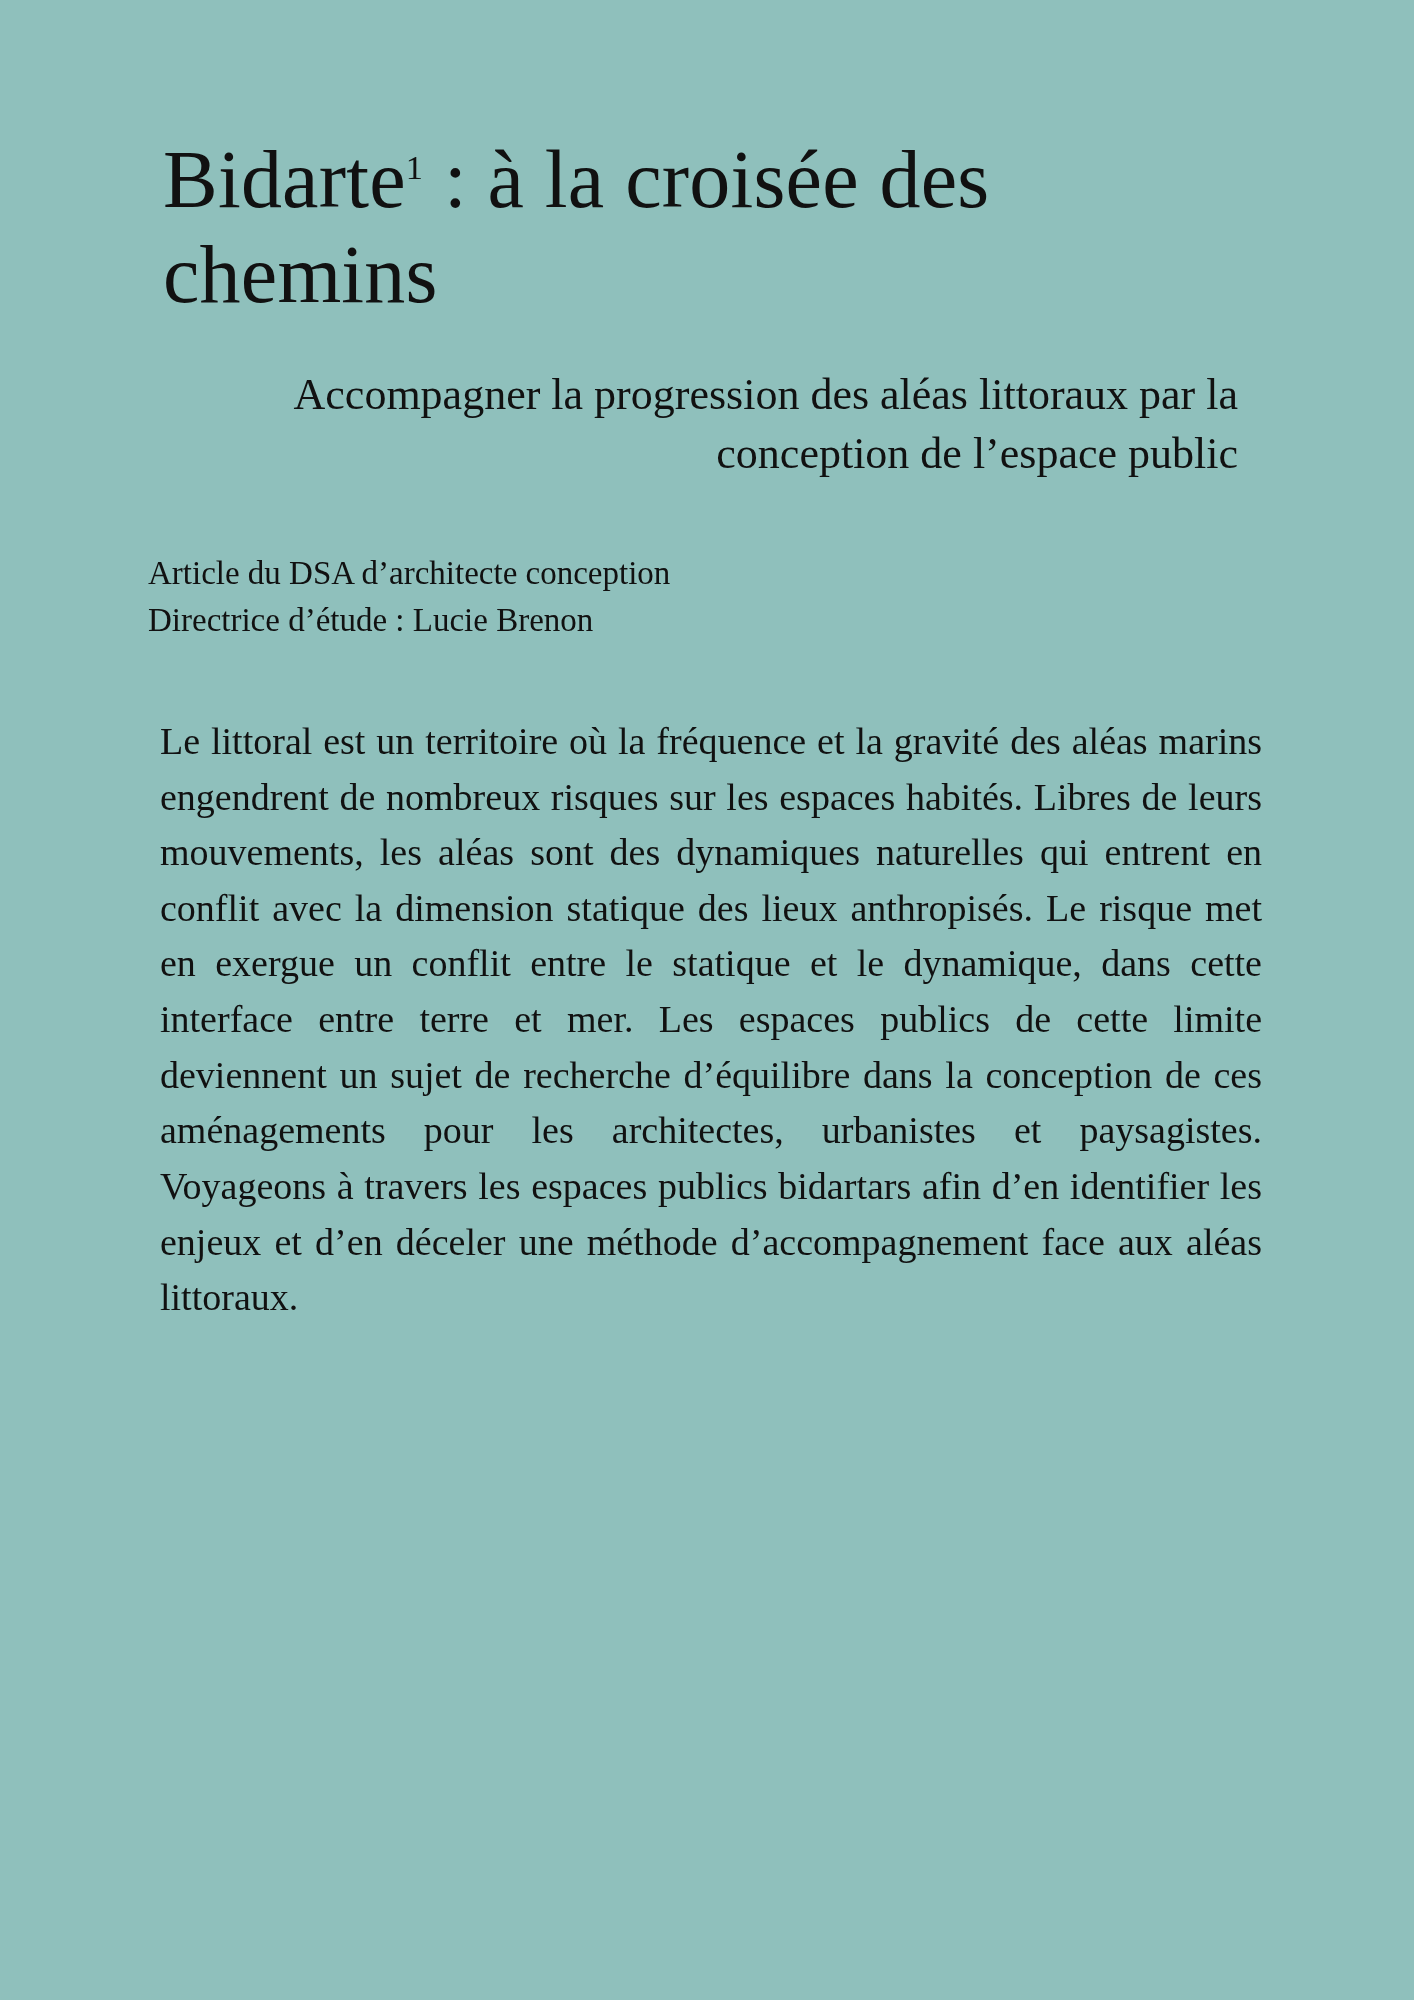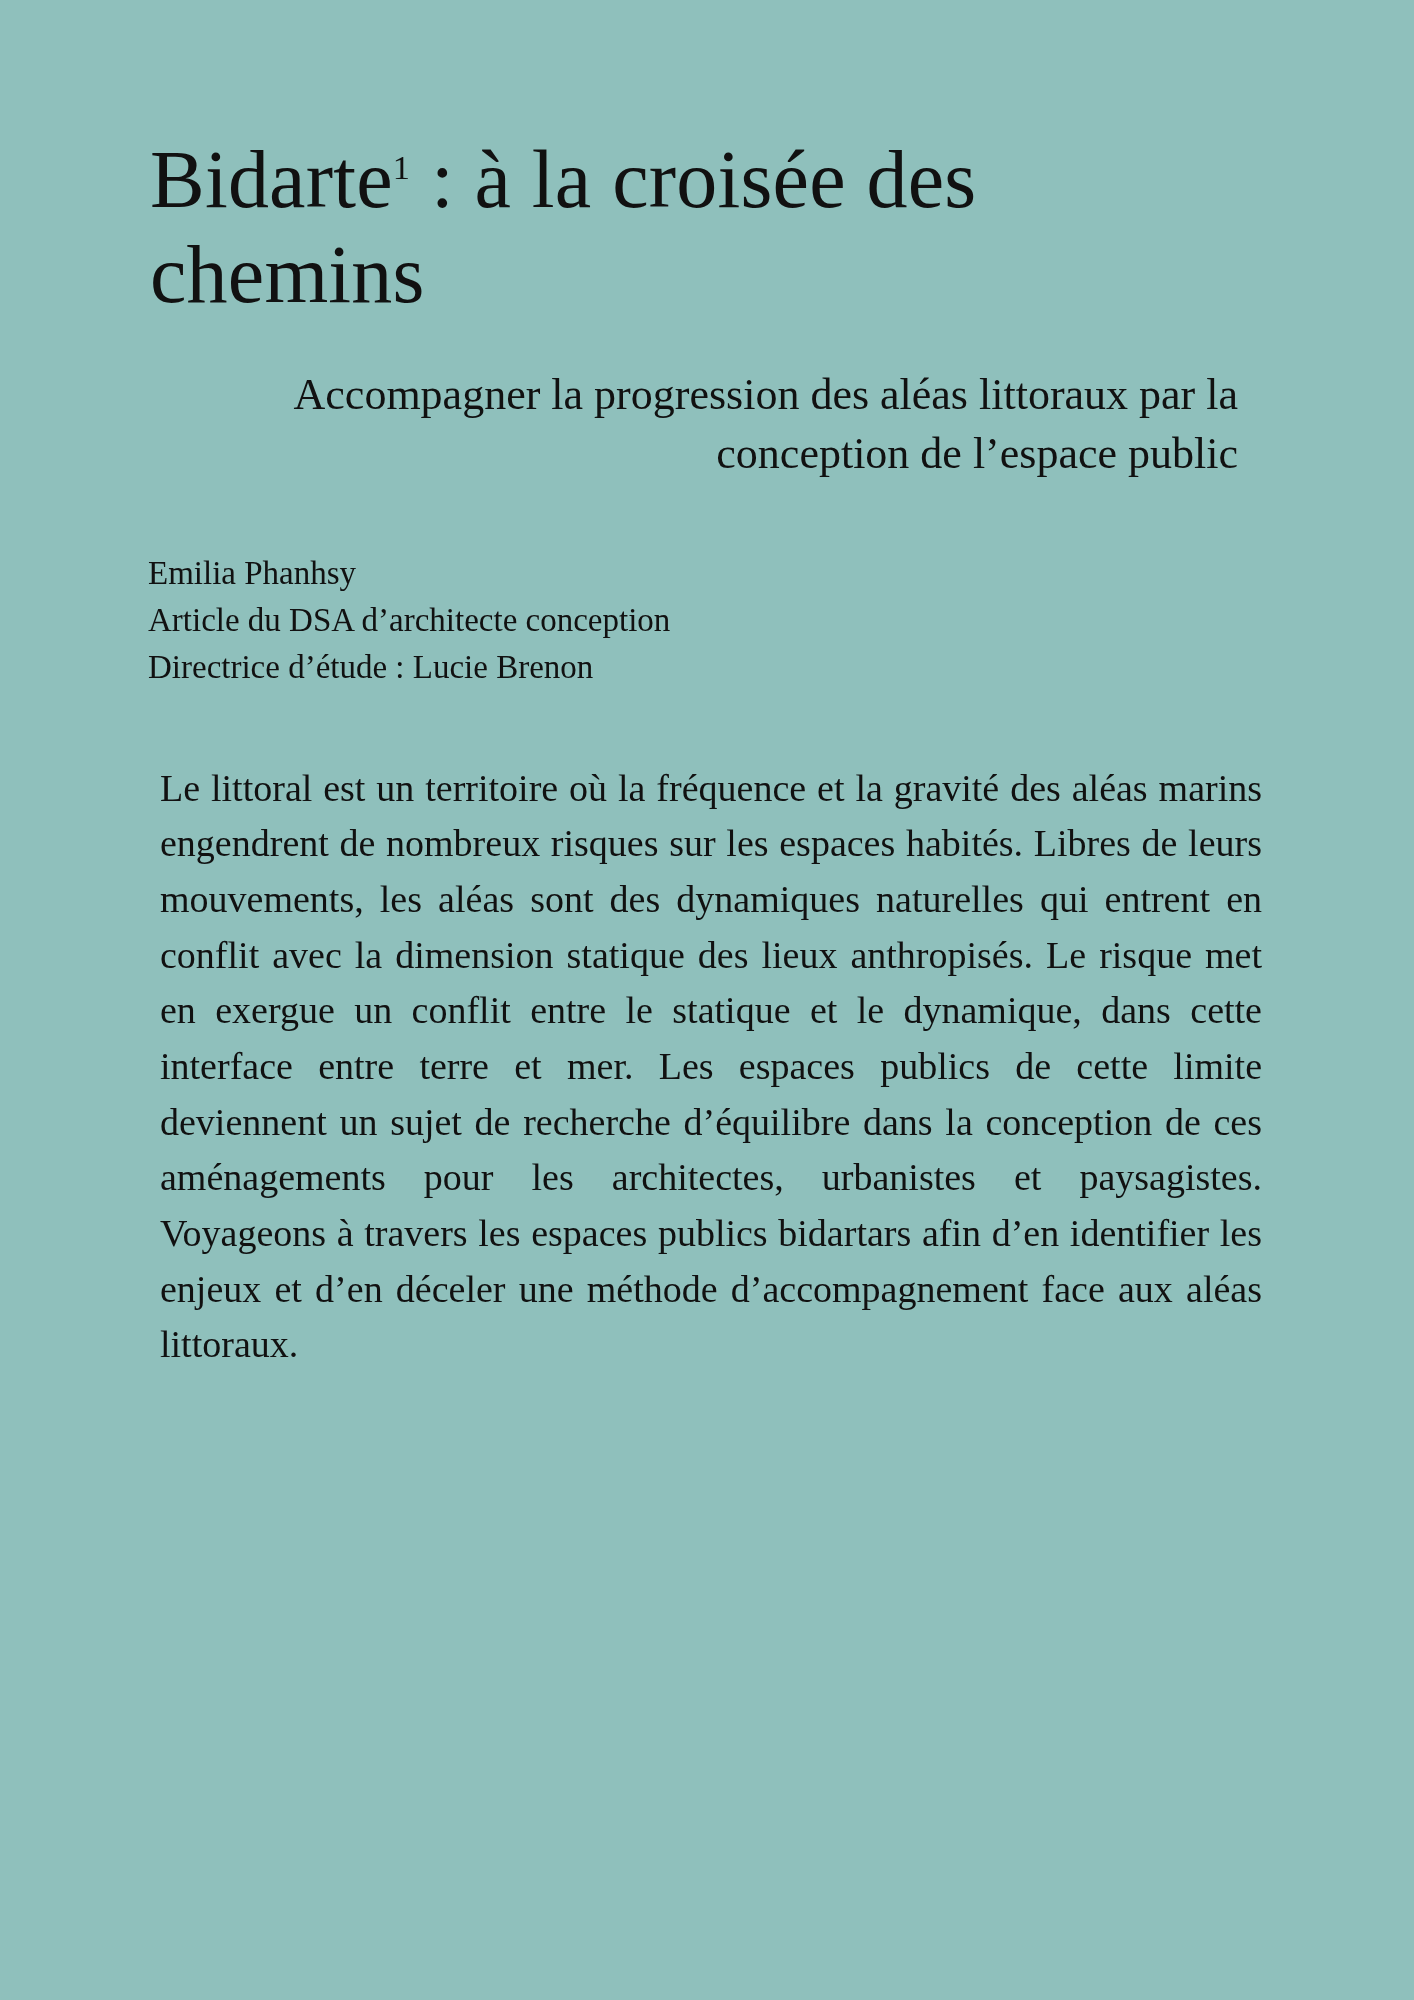--- a/index.html
+++ b/index.html
@@ -19,21 +19,21 @@
     width: 1414px;
     height: 2000px;
     box-sizing: border-box;
     padding: 132px 140px 0 148px;
   }
   .title {
     font-size: 82px;
     line-height: 1.16;
     font-weight: 400;
     letter-spacing: 0.2px;
-    margin: 0 0 44px 2px;
+    margin: 0 0 44px 15px;
     max-width: 1000px;
   }
   .title sup {
     font-size: 0.42em;
     vertical-align: super;
     line-height: 0;
   }
   .subtitle {
     font-size: 44px;
     line-height: 1.34;
@@ -63,20 +63,19 @@
 </head>
 <body style="background: rgb(143, 192, 188); color: rgb(17, 17, 17);">
 
 <div class="page">
 
   <h1 class="title"><span>Bidarte</span><sup>1</sup><span> : à la croisée des chemins</span></h1>
 
   <h2 class="subtitle">Accompagner la progression des aléas littoraux par la conception de l’espace public</h2>
 
   <div class="meta">
-    <div>Emilia Phanhsy</div>
     <div>Article du DSA d’architecte conception</div>
     <div>Directrice d’étude : Lucie Brenon</div>
   </div>
 
   <p class="abstract">Le littoral est un territoire où la fréquence et la gravité des aléas marins engendrent de nombreux risques sur les espaces habités. Libres de leurs mouvements, les aléas sont des dynamiques naturelles qui entrent en conflit avec la dimension statique des lieux anthropisés. Le risque met en exergue un conflit entre le statique et le dynamique, dans cette interface entre terre et mer. Les espaces publics de cette limite deviennent un sujet de recherche d’équilibre dans la conception de ces aménagements pour les architectes, urbanistes et paysagistes. Voyageons à travers les espaces publics bidartars afin d’en identifier les enjeux et d’en déceler une méthode d’accompagnement face aux aléas littoraux.</p>
 
 </div>
 
 </body></html>

